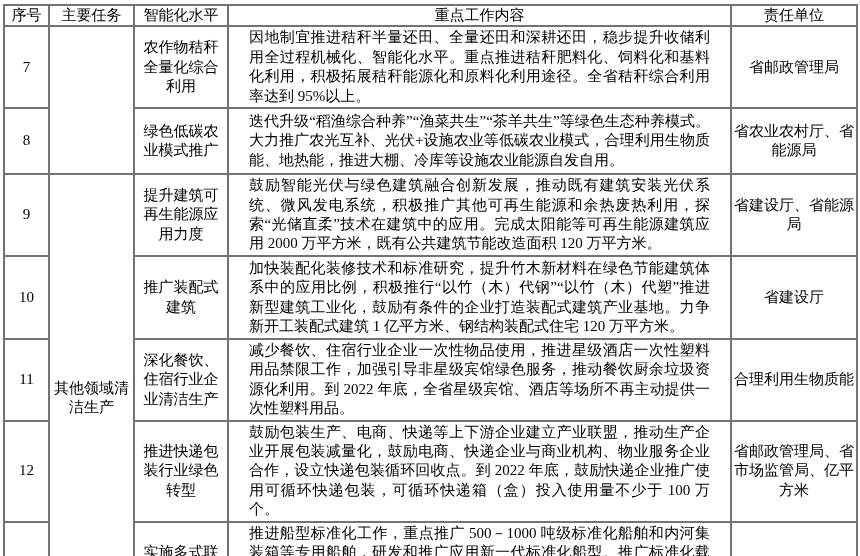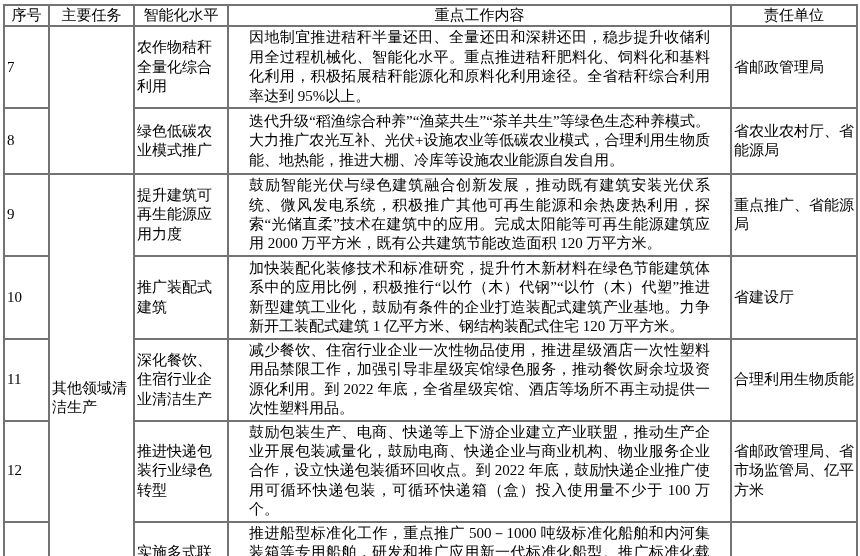--- a/index.html
+++ b/index.html
@@ -39,21 +39,21 @@
     height: 19px;
     text-align: center;
     padding: 0;
   }
   .c-no    { width: 45px;  }
   .c-task  { width: 85px;  }
   .c-work  { width: 94px;  }
   .c-cont  { width: 503px; }
   .c-unit  { width: 126px; }
   td.center {
-    text-align: left;
+    text-align: center;
     font-family: Liberation Serif, serif;
   }
   td.content {
     text-align: justify;
     padding: 1px 20px;
   }
   tr.h62 td { height: 60px; }
   tr.h64 td { height: 62px; }
   tr.h80 td { height: 78px; }
   tr.h81 td { height: 79px; }
@@ -93,21 +93,21 @@
         <td class="center">8</td>
         <td class="center">绿色低碳农业模式推广</td>
         <td class="content">迭代升级“稻渔综合种养”“渔菜共生”“茶羊共生”等绿色生态种养模式。大力推广农光互补、光伏+设施农业等低碳农业模式，合理利用生物质能、地热能，推进大棚、冷库等设施农业能源自发自用。</td>
         <td class="center">省农业农村厅、省能源局</td>
       </tr>
       <tr class="h80">
         <td class="center">9</td>
         <td class="center" rowspan="5">其他领域清洁生产</td>
         <td class="center">提升建筑可再生能源应用力度</td>
         <td class="content">鼓励智能光伏与绿色建筑融合创新发展，推动既有建筑安装光伏系统、微风发电系统，积极推广其他可再生能源和余热废热利用，探索“光储直柔”技术在建筑中的应用。完成太阳能等可再生能源建筑应用 2000 万平方米，既有公共建筑节能改造面积 120 万平方米。</td>
-        <td class="center">重点推广、省能源局</td>
+        <td class="center">省建设厅、省能源局</td>
       </tr>
       <tr class="h81">
         <td class="center">10</td>
         <td class="center">推广装配式建筑</td>
         <td class="content">加快装配化装修技术和标准研究，提升竹木新材料在绿色节能建筑体系中的应用比例，积极推行“以竹（木）代钢”“以竹（木）代塑”推进新型建筑工业化，鼓励有条件的企业打造装配式建筑产业基地。力争新开工装配式建筑 1 亿平方米、钢结构装配式住宅 120 万平方米。</td>
         <td class="center">省建设厅</td>
       </tr>
       <tr class="h63">
         <td class="center">11</td>
         <td class="center">深化餐饮、住宿行业企业清洁生产</td>

